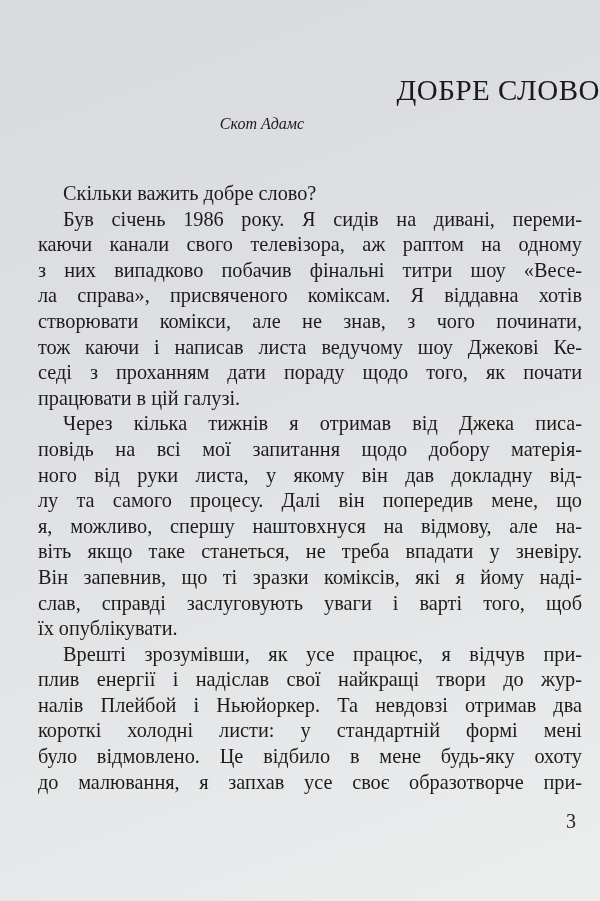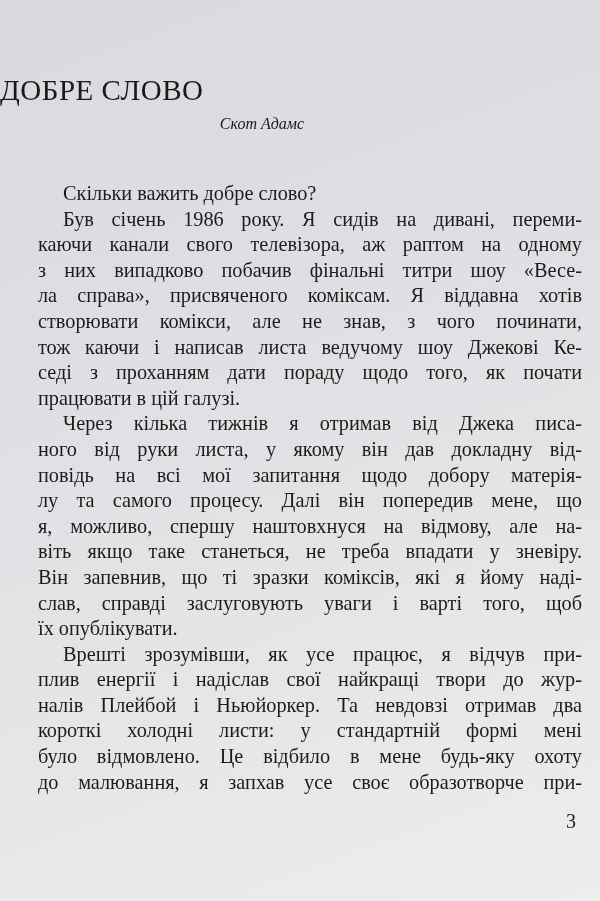--- a/index.html
+++ b/index.html
@@ -5,21 +5,21 @@
   html, body { margin: 0; padding: 0; }
   body {
     width: 600px; height: 901px; overflow: hidden;
     background: linear-gradient(160deg, #d9dadd 0%, #dedfe2 35%, #e4e5e7 65%, #eceded 100%);
     font-family: "DejaVu Serif", "Liberation Serif", serif;
     color: #1c1c1c;
     position: relative;
   }
   .page { position: absolute; left: 0; top: 0; width: 600px; height: 901px; }
   .title {
-    position: absolute; top: 74px; left: 0; width: 600px; text-align: left;
+    position: absolute; top: 74px; left: 0; width: 600px; text-align: right;
     font-family: "Liberation Serif", serif;
     font-size: 29px; letter-spacing: 0.5px; color: #1a1a1a;
   }
   .author {
     position: absolute; top: 115px; left: 0; width: 524px; text-align: center;
     font-family: "Liberation Serif", serif;
     font-style: italic; font-size: 16px; color: #1a1a1a;
   }
   .body-text {
     position: absolute; top: 181px; left: 38px; width: 544px;
@@ -45,22 +45,22 @@
     <span class="line indent last">Скільки важить добре слово?</span>
     <span class="line indent">Був січень 1986 року. Я сидів на дивані, переми-</span>
     <span class="line">каючи канали свого телевізора, аж раптом на одному</span>
     <span class="line">з них випадково побачив фінальні титри шоу «Весе-</span>
     <span class="line">ла справа», присвяченого коміксам. Я віддавна хотів</span>
     <span class="line">створювати комікси, але не знав, з чого починати,</span>
     <span class="line">тож каючи і написав листа ведучому шоу Джекові Ке-</span>
     <span class="line">седі з проханням дати пораду щодо того, як почати</span>
     <span class="line last">працювати в цій галузі.</span>
     <span class="line indent">Через кілька тижнів я отримав від Джека писа-</span>
+    <span class="line">повідь на всі мої запитання щодо добору матерія-</span>
     <span class="line">ного від руки листа, у якому він дав докладну від-</span>
-    <span class="line">повідь на всі мої запитання щодо добору матерія-</span>
     <span class="line">лу та самого процесу. Далі він попередив мене, що</span>
     <span class="line">я, можливо, спершу наштовхнуся на відмову, але на-</span>
     <span class="line">віть якщо таке станеться, не треба впадати у зневіру.</span>
     <span class="line">Він запевнив, що ті зразки коміксів, які я йому наді-</span>
     <span class="line">слав, справді заслуговують уваги і варті того, щоб</span>
     <span class="line last">їх опублікувати.</span>
     <span class="line indent">Врешті зрозумівши, як усе працює, я відчув при-</span>
     <span class="line">плив енергії і надіслав свої найкращі твори до жур-</span>
     <span class="line">налів Плейбой і Ньюйоркер. Та невдовзі отримав два</span>
     <span class="line">короткі холодні листи: у стандартній формі мені</span>

